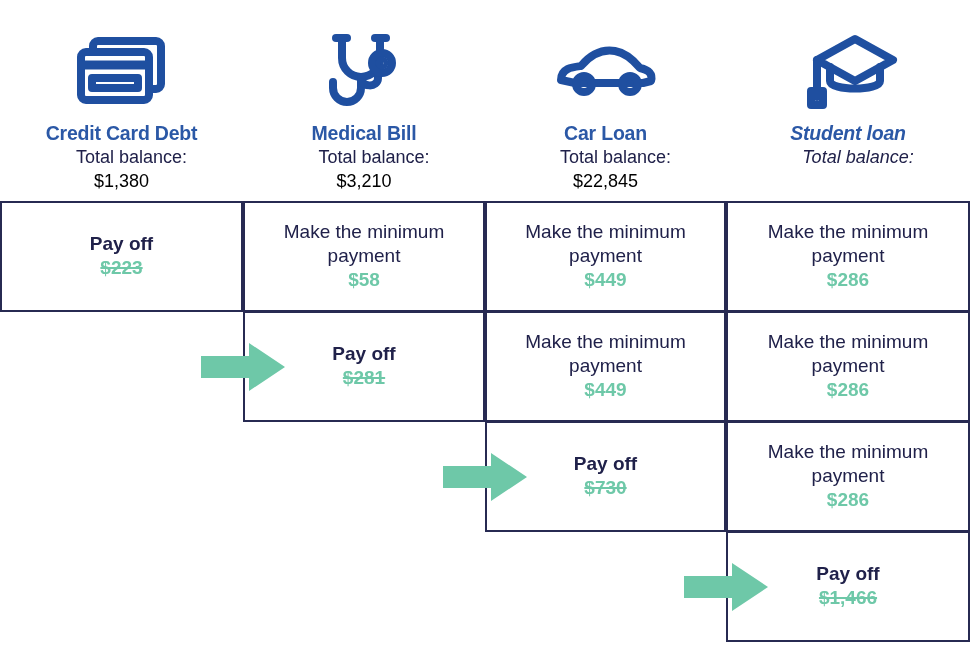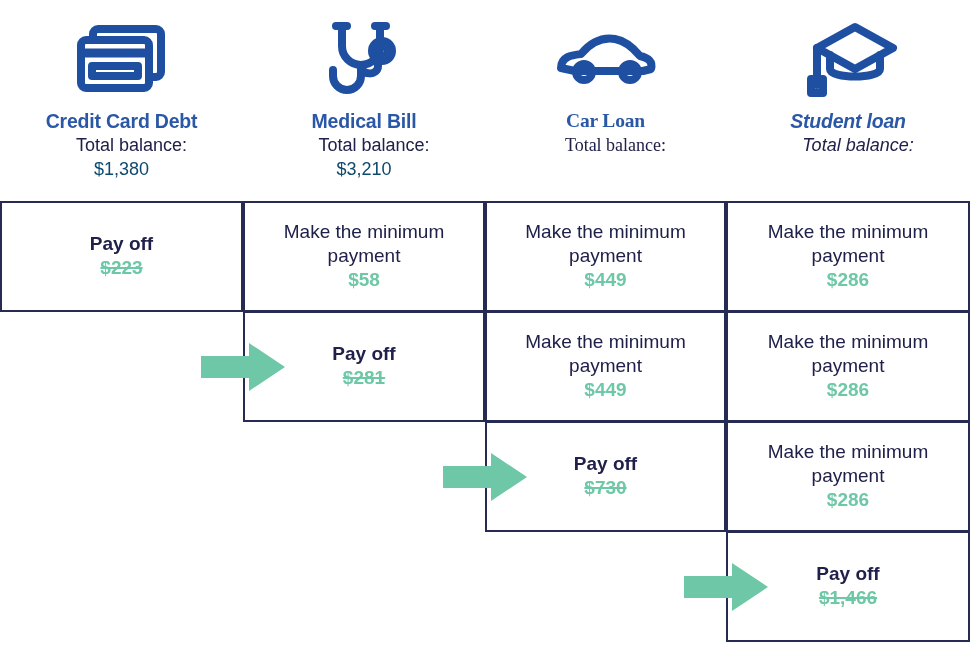--- a/index.html
+++ b/index.html
@@ -15,21 +15,21 @@
   }
   #board {
     position: relative;
     width: 970px;
     height: 653px;
   }
 
   
   .headers {
     position: absolute;
-    left: 0; top: 4px;
+    left: 0; top: 16px;
     width: 970px;
     height: 201px;
     display: flex;
   }
   .debt-head {
     position: relative;
     text-align: center;
     box-sizing: border-box;
     padding-top: 6px;
   }
@@ -50,21 +50,21 @@
   }
   .debt-bal-label {
     font-size: 18px;
     color: #20214a;
     line-height: 1.3;
     margin-top: 2px;
     margin-left: 20px;
   }
   .debt-bal-value {
     font-size: 18px;
-    color: #0c4a6e;
+    color: #000000;
     line-height: 1.3;
   }
 
   
   .grid {
     position: absolute;
     left: 0;
     top: 201px;
     width: 970px;
     height: 452px;
@@ -143,32 +143,33 @@
             <circle cx="66" cy="33" r="10"></circle>
             <circle cx="66" cy="33" r="2.5"></circle>
           </g>
         </svg>
       </div>
       <div class="debt-title">Medical Bill</div>
       <div class="debt-bal-label">Total balance:</div>
       <div class="debt-bal-value">$3,210</div>
     </div>
 
-    <div class="debt-head" style="width:241px;font-family:Liberation Serif, serif;">
+    <div class="debt-head" style="width:241px;">
       <div class="icon-wrap">
         <svg width="110" height="62" viewBox="0 0 110 62">
           <g fill="none" stroke="#1f4fa0" stroke-width="8" stroke-linejoin="round" stroke-linecap="round">
             <path d="M10 40 C10 28 22 27 30 26 C40 14 52 9 64 11 C76 13 84 22 89 28 C98 30 102 34 100 41 L92 43 L24 43 Z"></path>
             <circle cx="33" cy="44" r="8"></circle>
             <circle cx="79" cy="44" r="8"></circle>
           </g>
         </svg>
       </div>
       <div class="debt-title">Car Loan</div>
       <div class="debt-bal-label">Total balance:</div>
+      <div class="debt-bal-value">$22,845</div>
     </div>
 
     <div class="debt-head" style="width:244px;font-style:italic;">
       <div class="icon-wrap">
         <svg width="102" height="84" viewBox="0 0 102 84">
           <g fill="none" stroke="#1f4fa0" stroke-width="8" stroke-linejoin="round" stroke-linecap="round">
             <path d="M58 10 L96 31 L58 52 L20 31 Z"></path>
             <path d="M33 38 L33 52 C33 62 83 62 83 52 L83 38"></path>
             <path d="M20 31 L20 68"></path>
             <rect x="14" y="62" width="12" height="14"></rect>

